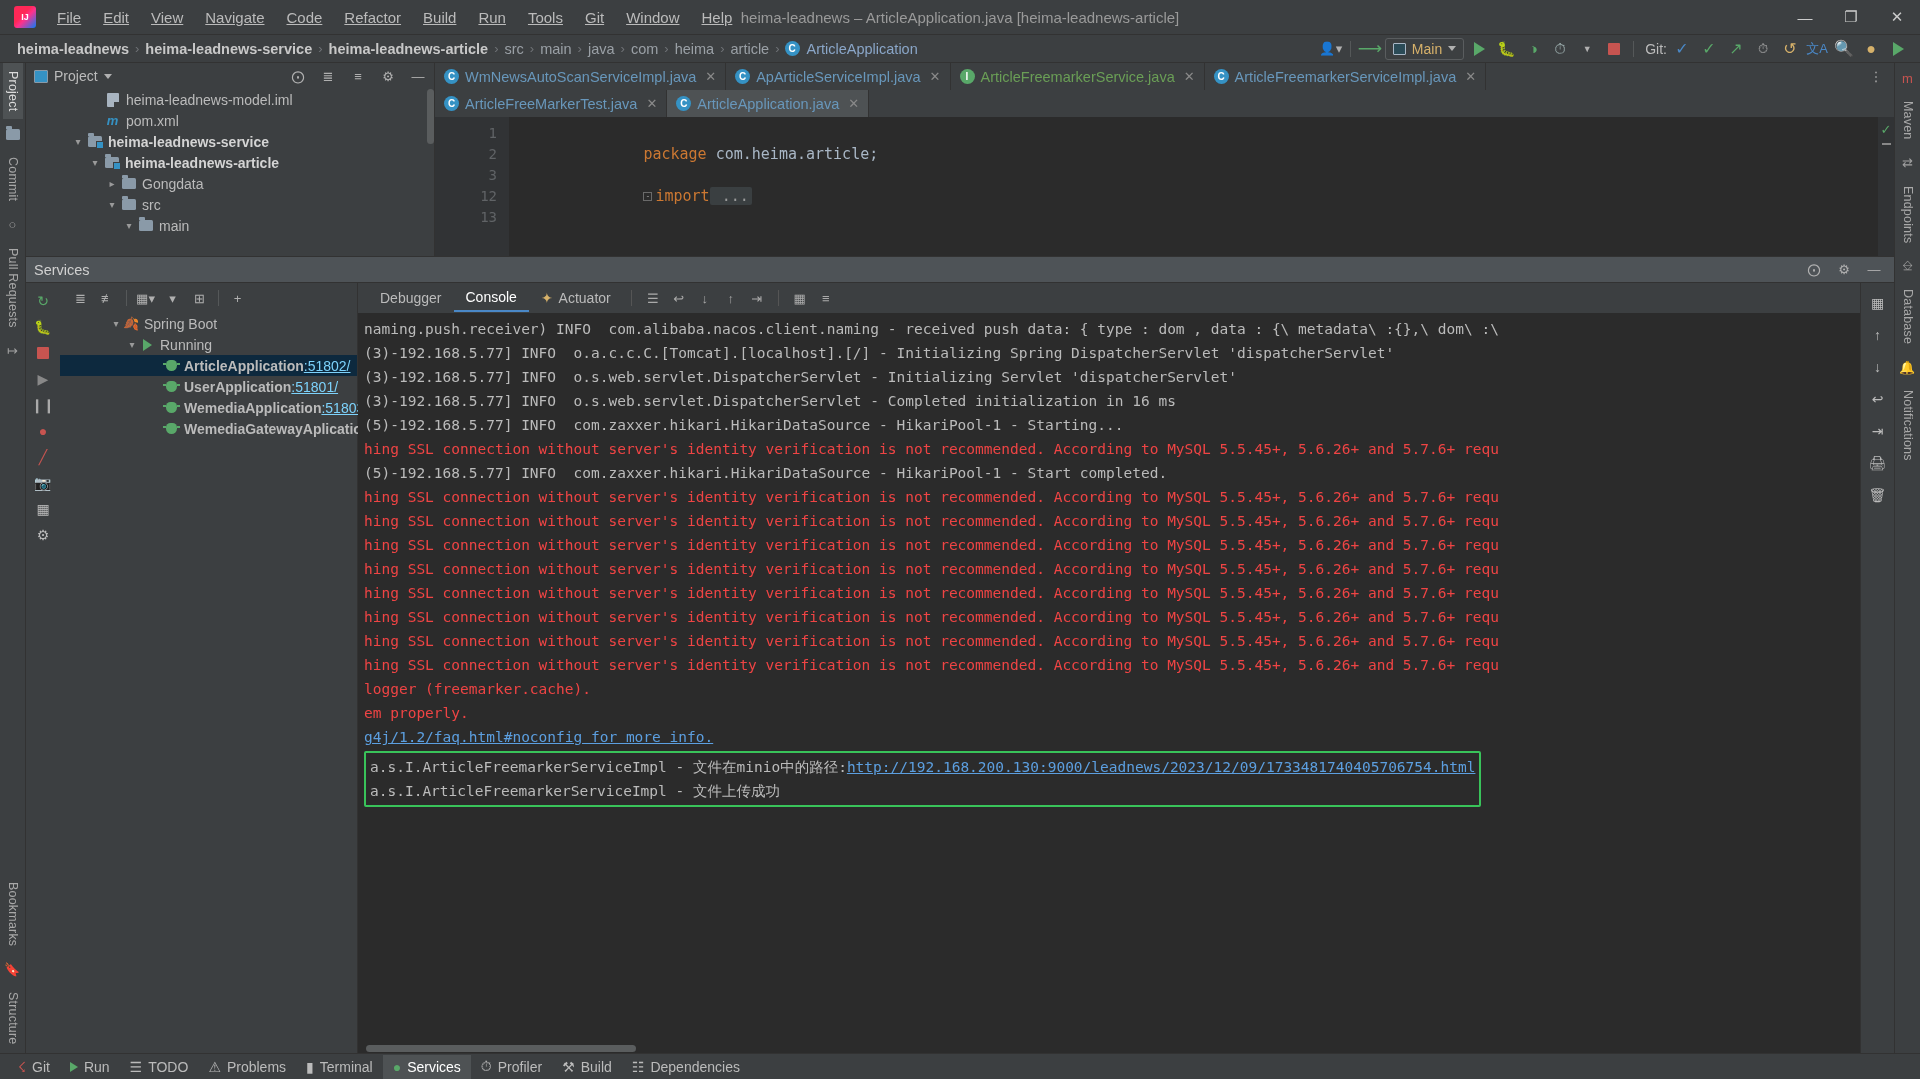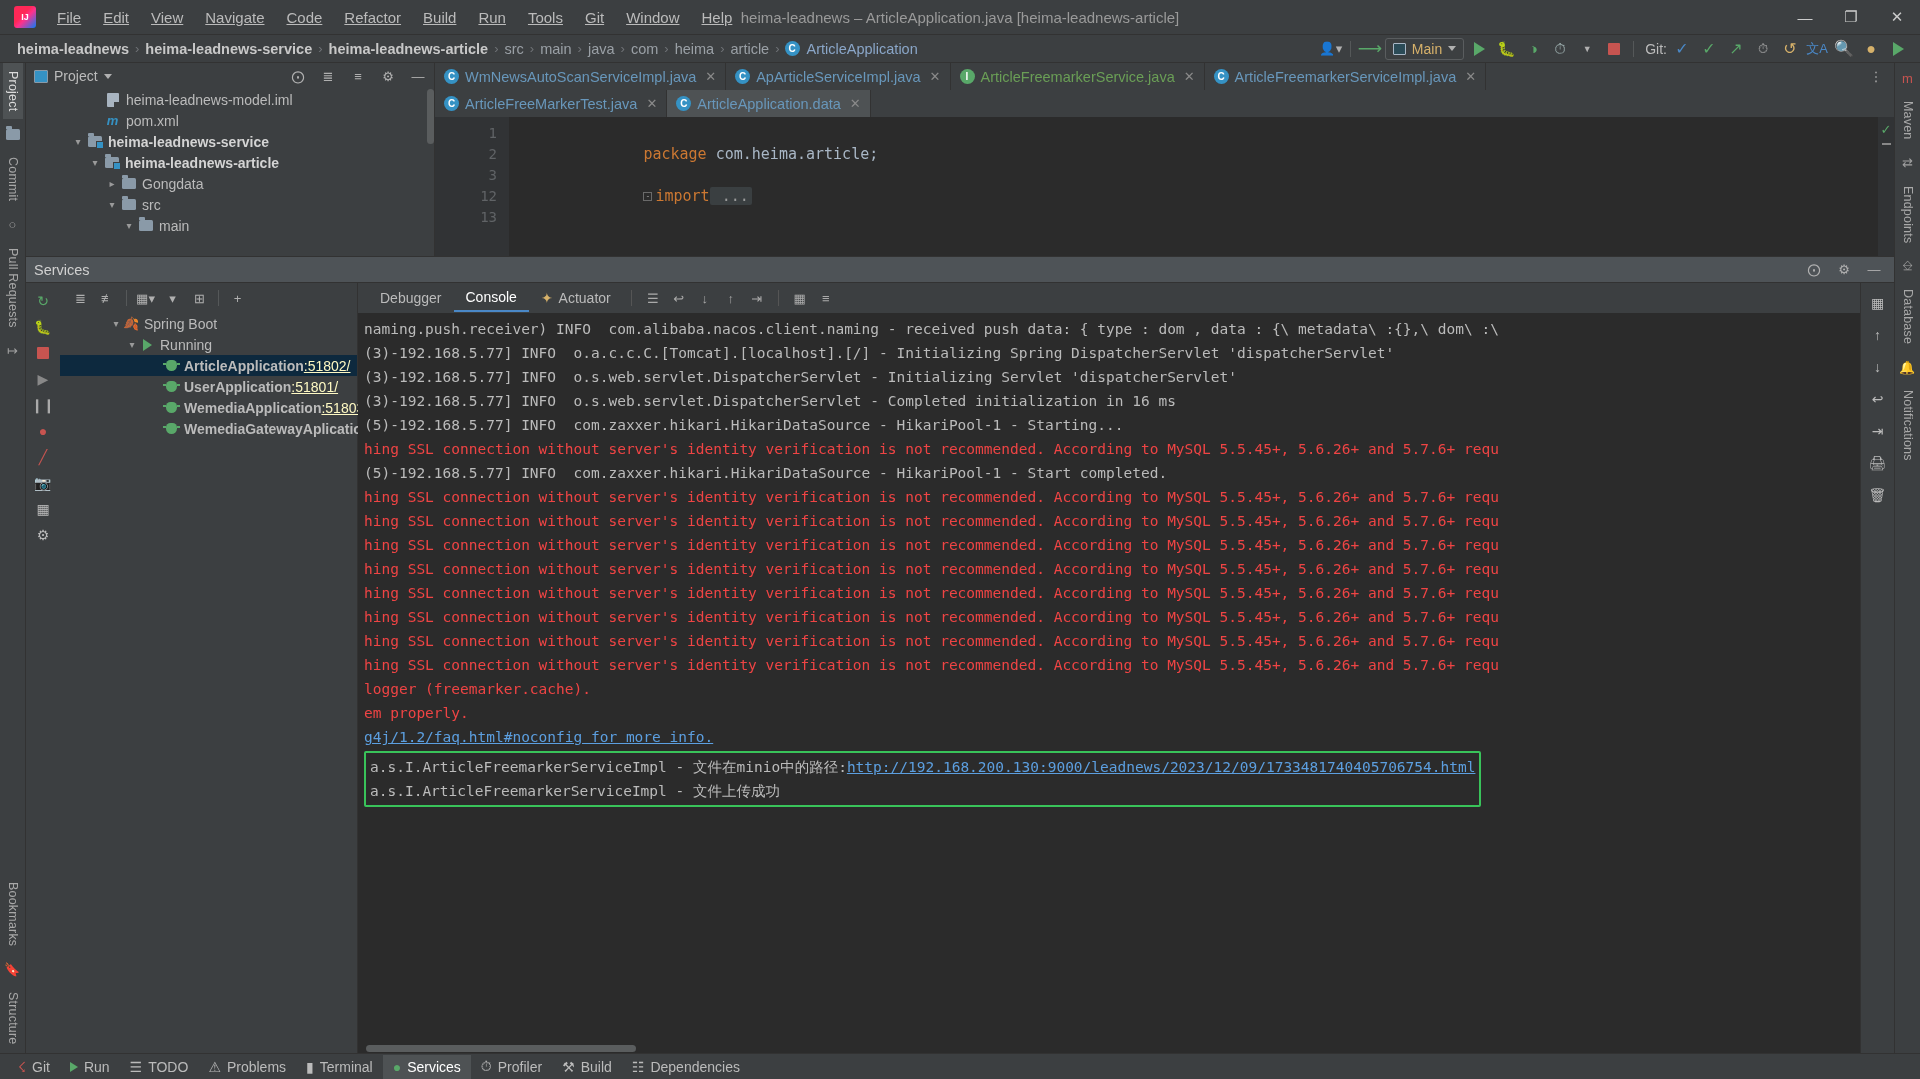--- a/index.html
+++ b/index.html
@@ -124,21 +124,21 @@
     align-items:center; padding-top:6px; gap:2px; }
   .act { width:24px;height:24px; display:flex; align-items:center; justify-content:center; font-size:14px; }
   .svc-tree { width:298px; background:#3c3f41; flex:none; display:flex; flex-direction:column;
     border-right:1px solid #323232; }
   .svc-toolbar { height:30px; display:flex; align-items:center; gap:2px; padding-left:8px; }
   .sbtn { width:25px;height:22px; display:flex;align-items:center;justify-content:center;
     color:#b0b0b0; font-size:13px; }
   .svcrow { display:flex; align-items:center; height:21px; padding-left:8px; font-size:14px; white-space:nowrap; }
   .svcrow.sel { background:#0d293e; }
   .svc-name { font-weight:bold; color:#bbbbbb; }
-  .svc-port { color:#fef9c3; text-decoration:underline; font-weight:normal; }
+  .svc-port { color:#7dd3fc; text-decoration:underline; font-weight:normal; }
   .leaf-ico { width:15px; height:15px; margin-right:5px; flex:none; display:flex; align-items:center; justify-content:center; }
   .bug { width:11px;height:11px; background:#59a869; border-radius:40% 40% 50% 50%; position:relative; }
   .bug::before,.bug::after { content:""; position:absolute; top:3px; width:3px;height:1.5px; background:#59a869; }
   .bug::before { left:-3px; } .bug::after { right:-3px; }
 
   .console-wrap { flex:1; display:flex; flex-direction:column; min-width:0; background:#2b2b2b; }
   .console-tabs { height:30px; display:flex; align-items:center; gap:0; background:#3c3f41;
     padding-left:10px; flex:none; }
   .ctab { padding:0 12px; height:28px; display:flex; align-items:center; gap:6px;
     font-size:14px; color:#bbbbbb; }
@@ -358,21 +358,21 @@
           </div>
         </div>
         <div class="tabsrow">
           <div class="tab blue">
             <span class="cico c">C</span>
             <span>ArticleFreeMarkerTest.java</span>
             <span class="tabx">✕</span>
           </div>
           <div class="tab blue active">
             <span class="cico c">C</span>
-            <span>ArticleApplication.data</span>
+            <span>ArticleApplication.java</span>
             <span class="tabx">✕</span>
           </div>
         </div>
         <div class="editorbody">
           <div class="gutter">
             <div class="gln">1</div>
             <div class="gln">2</div>
             <div class="gln">3</div>
             <div class="gln">12</div>
             <div class="gln">13</div>

